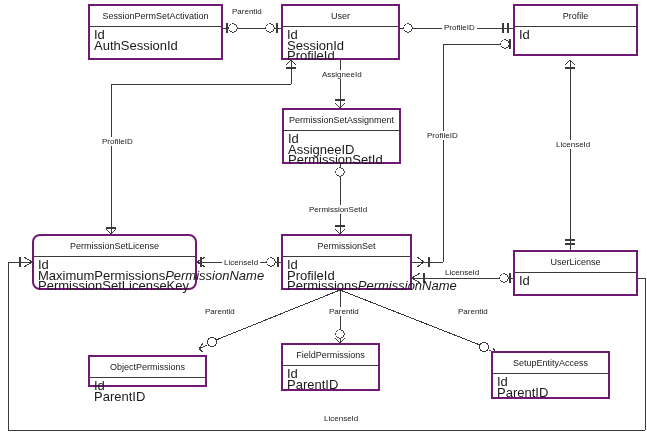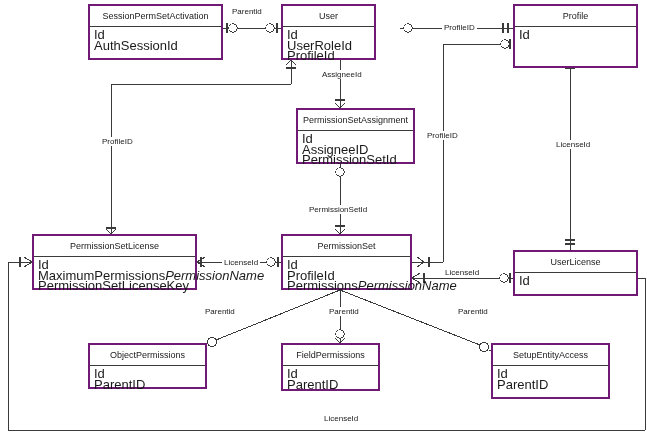--- a/index.html
+++ b/index.html
@@ -124,43 +124,43 @@
   </svg>
 
   <div id="entities">
       <div class="entity" style="left: 88px; top: 4px; width: 135px; height: 56px;">
         <div class="ehead">SessionPermSetActivation</div>
         <div class="ebody">
           <div class="attr">Id</div>
           <div class="attr">AuthSessionId</div>
         </div>
       </div>
-      <div class="entity" style="left: 281px; top: 4px; width: 95px; height: 56px;">
+      <div class="entity" style="left: 281px; top: 4px; width: 119px; height: 56px;">
         <div class="ehead">User</div>
         <div class="ebody">
           <div class="attr">Id</div>
-          <div class="attr">UserRoleId</div>
+          <div class="attr">SessionId</div>
           <div class="attr">ProfileId</div>
         </div>
       </div>
-      <div class="entity" style="left: 513px; top: 4px; width: 125px; height: 64px;">
+      <div class="entity" style="left: 513px; top: 4px; width: 125px; height: 52px;">
         <div class="ehead">Profile</div>
         <div class="ebody">
           <div class="attr">Id</div>
         </div>
       </div>
-      <div class="entity" style="left: 296px; top: 108px; width: 119px; height: 56px;">
+      <div class="entity" style="left: 282px; top: 108px; width: 119px; height: 56px;">
         <div class="ehead">PermissionSetAssignment</div>
         <div class="ebody">
           <div class="attr">Id</div>
           <div class="attr">AssigneeID</div>
           <div class="attr">PermissionSetId</div>
         </div>
       </div>
-      <div class="entity" style="left: 32px; top: 234px; width: 165px; height: 56px;">
+      <div class="entity" style="left: 32px; top: 234px; width: 165px; height: 56px; border-radius: 8px;">
         <div class="ehead">PermissionSetLicense</div>
         <div class="ebody">
           <div class="attr">Id</div>
           <div class="attr"><span>MaximumPermissions</span><span class="ital">PermissionName</span></div>
           <div class="attr">PermissionSetLicenseKey</div>
         </div>
       </div>
       <div class="entity" style="left: 281px; top: 234px; width: 131px; height: 56px;">
         <div class="ehead">PermissionSet</div>
         <div class="ebody">
@@ -168,35 +168,35 @@
           <div class="attr">ProfileId</div>
           <div class="attr"><span>Permissions</span><span class="ital">PermissionName</span></div>
         </div>
       </div>
       <div class="entity" style="left: 513px; top: 250px; width: 125px; height: 46px;">
         <div class="ehead">UserLicense</div>
         <div class="ebody">
           <div class="attr">Id</div>
         </div>
       </div>
-      <div class="entity" style="left: 88px; top: 343px; width: 119px; height: 46px;">
+      <div class="entity" style="left: 88px; top: 355px; width: 119px; height: 32px;">
         <div class="ehead">ObjectPermissions</div>
         <div class="ebody">
           <div class="attr">Id</div>
           <div class="attr">ParentID</div>
         </div>
       </div>
       <div class="entity" style="left: 281px; top: 343px; width: 99px; height: 48px;">
         <div class="ehead">FieldPermissions</div>
         <div class="ebody">
           <div class="attr">Id</div>
           <div class="attr">ParentID</div>
         </div>
       </div>
-      <div class="entity" style="left: 491px; top: 343px; width: 119px; height: 56px;">
+      <div class="entity" style="left: 491px; top: 351px; width: 119px; height: 48px;">
         <div class="ehead">SetupEntityAccess</div>
         <div class="ebody">
           <div class="attr">Id</div>
           <div class="attr">ParentID</div>
         </div>
       </div>
     </div>
   <div id="labels">
       <div class="edge-label" style="left: 230px; top: 7px;">Parentid</div>
       <div class="edge-label" style="left: 442px; top: 23px;">ProfileID</div>

